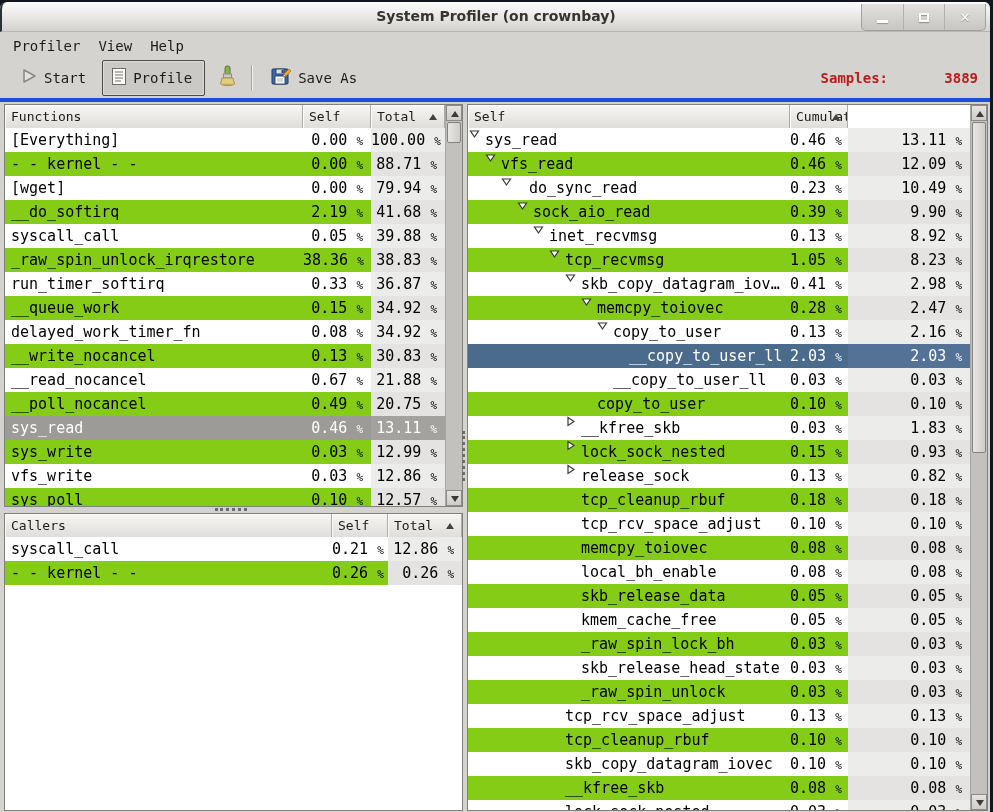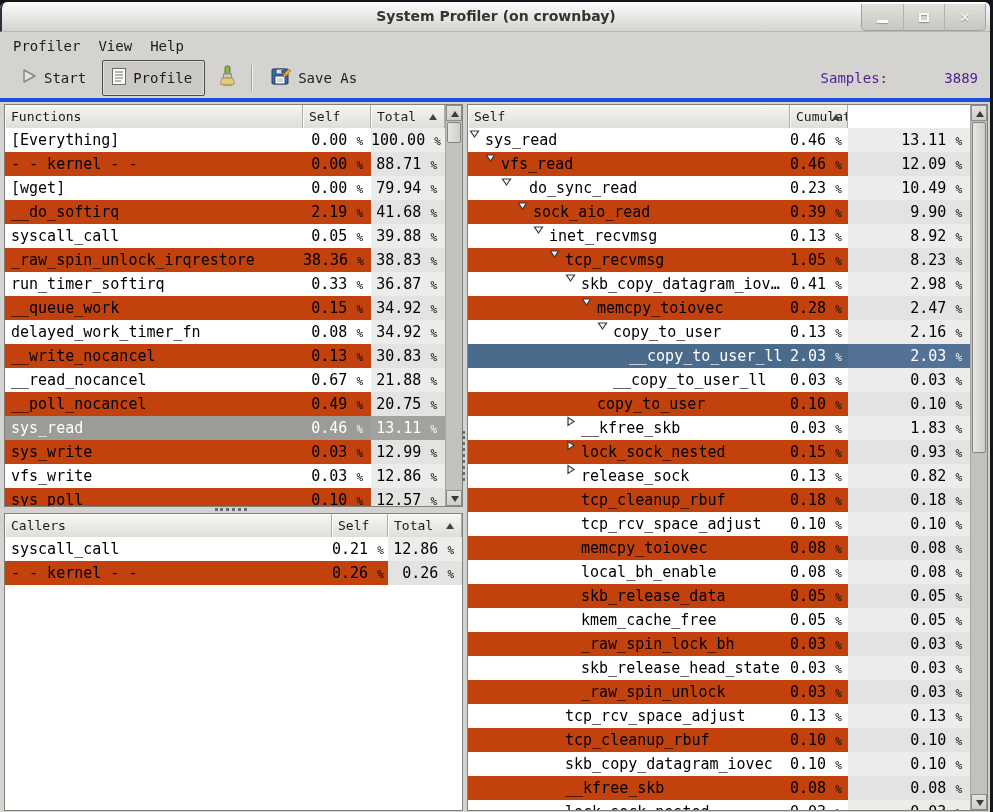--- a/index.html
+++ b/index.html
@@ -37,21 +37,21 @@
              background:#d5d3cf; border-bottom:4px solid #1d4ed8; }
   .tool-item { display:flex; align-items:center; gap:6px; font-size:14px; color:#1c1b18;
                padding:5px 8px; }
   .tool-toggle { border:1px solid #4c4a46; background:#cbc9c5;
                  box-shadow:inset 0 0 0 1px #dedcd8; border-radius:2px;
                  padding:6px 12px 6px 8px; margin-left:8px; }
   .tool-icon-only { padding:5px 6px; margin-left:6px; }
   .tb-sep { width:2px; height:26px; margin:0 10px 0 8px;
             border-left:1px solid #a6a4a0; border-right:1px solid #f2f1ef; }
   .samples { margin-left:auto; display:flex; gap:34px; padding-right:4px;
-             font-size:14px; color:#4c1d95; }
+             font-size:14px; color:#b91c1c;font-weight:bold; }
   .samples .val { min-width:56px; text-align:right; }
 
   
   .content { position:absolute; top:102px; left:0; right:0; bottom:0; }
   .panel { position:absolute; background:#fff; border:1px solid #82807c; }
   .functions-panel   { left:4px;   top:0px;   width:459px; height:403px; }
   .callers-panel     { left:4px;   top:409px; width:459px; bottom:1px; }
   .descendants-panel { left:467px; top:0px;   width:521px; bottom:1px; }
 
   .thead { position:absolute; top:0; left:0; display:grid; height:34px; }
@@ -64,21 +64,21 @@
   .sort-arrow { position:absolute; right:7px; top:9px; width:0; height:0;
                 border-left:4px solid transparent; border-right:4px solid transparent;
                 border-bottom:6px solid #44423e; }
 
   .tbody { position:absolute; top:23px; left:0; bottom:0; overflow:hidden; }
   .with-sb .tbody { right:17px; }
   .no-sb  .tbody { right:0; }
 
   .row { display:grid; height:24px; line-height:24px; font-size:15px; color:#000;
          background:#fff; }
-  .row.stripe { background:#c2410c; }
+  .row.stripe { background:#84cc16; }
   .cell { overflow:hidden; white-space:pre; }
   .cell.name { padding-left:6px; display:flex; align-items:flex-start; }
   .cell.num  { text-align:right; padding-right:8px; }
   .pct { font-size:11px; }
   .cell.sorted { background:#ececea; }
   .row.stripe .cell.sorted { background:#e4e3e1; }
 
   .row.sel-inactive, .row.sel-inactive .cell.sorted { color:#fff; background:#9d9b97; }
   .row.sel-inactive .cell.sorted { background:#a4a29e; }
   .row.sel-active, .row.sel-active .cell.sorted { color:#fff; background:#4b6b8d; }

